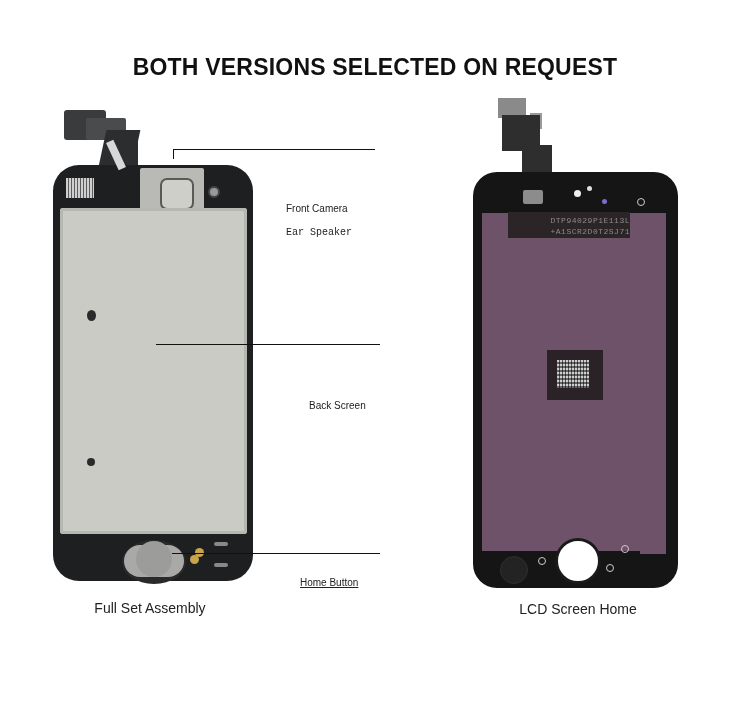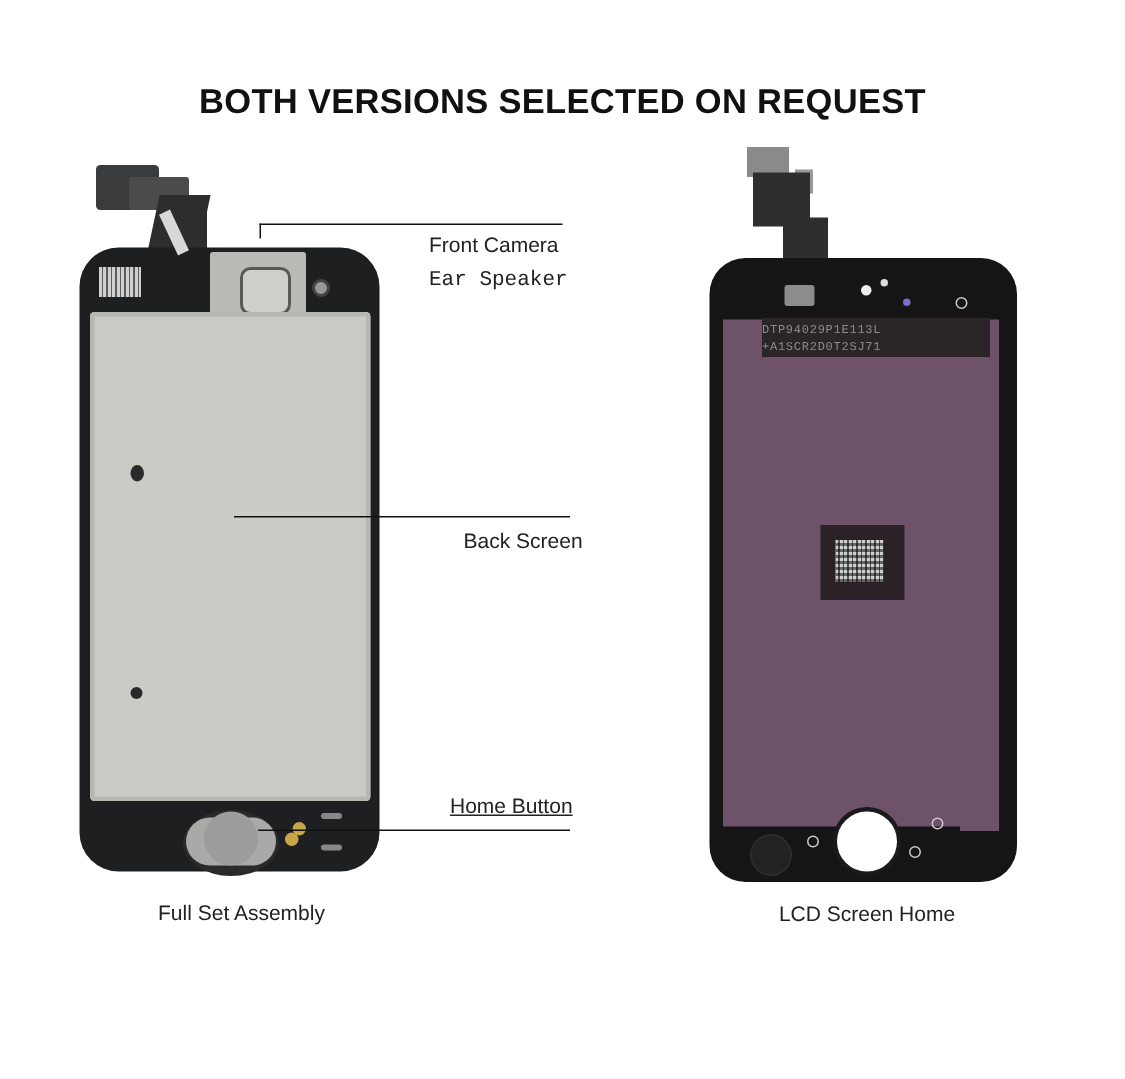--- a/index.html
+++ b/index.html
@@ -4,21 +4,21 @@
   <style>
     html, body { margin: 0; padding: 0; }
     body {
       width: 750px; height: 719px; background: #ffffff; position: relative; overflow: hidden;
       font-family: "Liberation Sans", sans-serif;
     }
     .title {
       position: absolute; left: 0; top: 54px; width: 750px; text-align: center;
       font-size: 23px; font-weight: bold; color: #111; letter-spacing: 0.2px;
     }
-    .label { position: absolute; font-size: 14px; color: #222; white-space: nowrap; }
+    .label { position: absolute; font-size: 10px; color: #222; white-space: nowrap; margin-top: 48px; }
     .caption { position: absolute; font-size: 14px; color: #222; white-space: nowrap; text-align: center; }
     .line { position: absolute; background: #111; }
 
     
     .lphone {
       position: absolute; left: 53px; top: 165px; width: 200px; height: 416px;
       background: #1e1f20; border-radius: 26px 26px 26px 26px;
     }
     .lplate {
       position: absolute; left: 60px; top: 208px; width: 187px; height: 326px;
@@ -52,23 +52,23 @@
     .rphone {
       position: absolute; left: 473px; top: 172px; width: 205px; height: 416px;
       background: #151516; border-radius: 24px;
     }
     .rlcd {
       position: absolute; left: 482px; top: 213px; width: 184px; height: 338px;
       background: #6d5269;
     }
     .rlcdtab { position: absolute; left: 640px; top: 530px; width: 26px; height: 24px; background: #6d5269; }
     .rlabel {
-      position: absolute; left: 508px; top: 212px; width: 152px; height: 26px;
+      position: absolute; left: 508px; top: 212px; width: 122px; height: 26px;
       background: #2b2527; color: #8d8a8c; font-family: "Liberation Mono", monospace; font-size: 8px;
-      line-height: 11px; text-align: left; padding-top: 3px; box-sizing: border-box; letter-spacing: 0.5px;
+      line-height: 11px; text-align: right; padding-top: 3px; box-sizing: border-box; letter-spacing: 0.5px;
     }
     .rchip { position: absolute; left: 547px; top: 350px; width: 56px; height: 50px; background: #2a2226; }
     .rqr { position: absolute; left: 557px; top: 360px; width: 32px; height: 28px;
       background:
         repeating-linear-gradient(0deg, rgba(0,0,0,.5) 0 2px, transparent 2px 4px),
         repeating-linear-gradient(90deg, #cfcfcf 0 2px, #555 2px 3px);
     }
     .rflex1 { position: absolute; left: 498px; top: 98px; width: 28px; height: 20px; background: #8a8a8a; }
     .rflex2 { position: absolute; left: 530px; top: 113px; width: 12px; height: 16px; background: #9a9a9a; }
     .rflex3 { position: absolute; left: 502px; top: 115px; width: 38px; height: 36px; background: #2e2e2f; }
@@ -112,21 +112,21 @@
 <div class="line" style="left:173px;top:149px;width:1px;height:10px;"></div>
 <div class="line" style="left:173px;top:149px;width:202px;height:1px;"></div>
 <div class="line" style="left:156px;top:344px;width:224px;height:1px;"></div>
 <div class="line" style="left:172px;top:553px;width:208px;height:1px;"></div>
 
 <div class="label" style="left:286px;top:155px;">Front Camera</div>
 <div class="label" style="left:286px;top:179px;font-family:Liberation Mono, monospace;">Ear Speaker</div>
 <div class="label" style="left:309px;top:352px;">Back Screen</div>
 <div class="label" style="left:300px;top:529px;text-decoration:underline;">Home Button</div>
 
-<div class="caption" style="left:61px;top:600px;width:200px;">Full Set Assembly</div>
+<div class="caption" style="left:50px;top:600px;width:200px;">Full Set Assembly</div>
 
 <div>
   <div class="rflex1"></div>
   <div class="rflex2"></div>
   <div class="rflex3"></div>
   <div class="rflex4"></div>
   <div class="rphone"></div>
   <div class="rcammesh"></div>
   <div class="rdot" style="left:574px;top:190px;width:7px;height:7px;background:#eee;"></div>
   <div class="rdot" style="left:587px;top:186px;width:5px;height:5px;background:#ddd;"></div>

